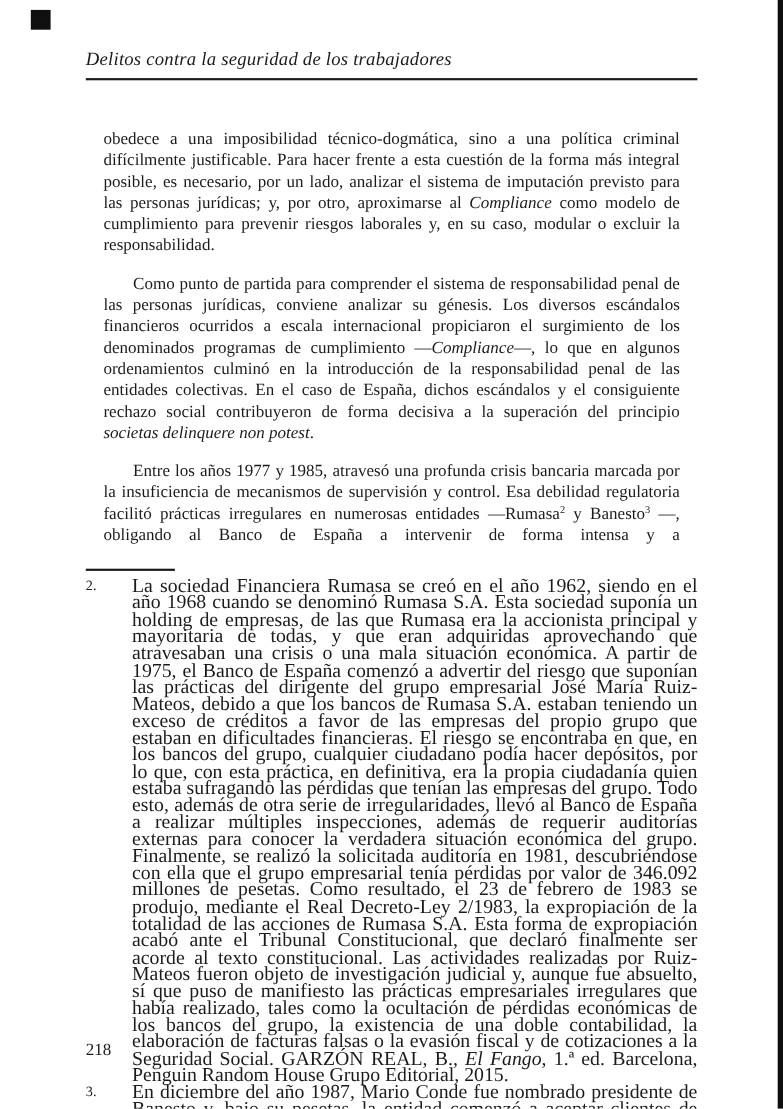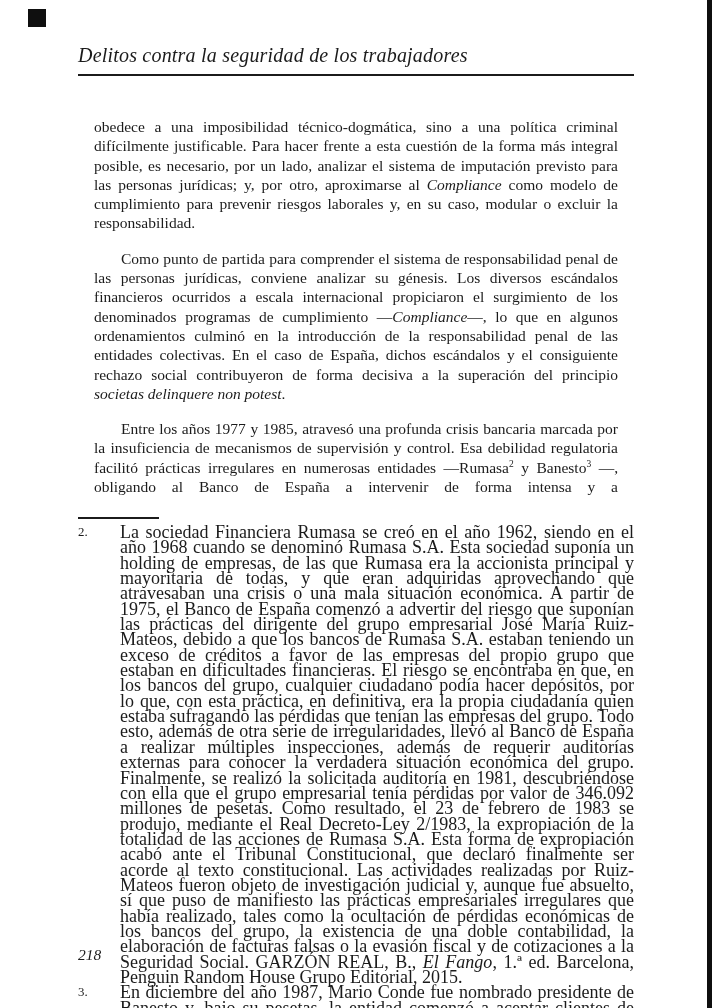--- a/index.html
+++ b/index.html
@@ -12,21 +12,21 @@
     font-family:"Liberation Serif","DejaVu Serif",serif;
     overflow:hidden;
   }
   
   .artifact{position:absolute;background:#0f0f0f;}
   .artifact.corner{left:28px;top:9px;width:18px;height:18px;}
   .artifact.edge{right:0;top:0;width:5px;height:1008px;}
   
   .running-header{
     position:absolute;left:78px;width:556px;top:44px;
-    font-size:20px;font-style:italic;letter-spacing:.2px;
+    font-size:17px;font-style:italic;letter-spacing:.2px;
     padding-bottom:7px;border-bottom:2px solid #1b1b1b;
   }
   
   .body-text{position:absolute;left:78px;width:556px;top:101px;}
   .para{
     margin:16px;
     font-size:15.5px;line-height:19.3px;
     text-align:justify;
     hyphens:auto;-webkit-hyphens:auto;
   }
@@ -39,21 +39,21 @@
   .footnote-area{position:absolute;left:78px;width:556px;top:517px;}
   .fn-rule{width:81px;height:0;border-top:2px solid #1b1b1b;margin-bottom:6px;}
   .footnote{display:flex;align-items:flex-start;}
   .fn-num{flex:none;width:42px;font-size:12.9px;line-height:15.35px;}
   .fn-text{
     flex:1;font-size:18px;line-height:15.35px;
     text-align:justify;hyphens:auto;-webkit-hyphens:auto;
   }
   .fn-text.cont{text-align-last:justify;}
   
-  .page-number{position:absolute;left:78px;top:946px;font-size:15.5px;font-style:italic;}
+  .page-number{position:absolute;left:78px;top:946px;font-size:15.5px;}
 </style>
 </head>
 <body>
 
 <div class="page">
 
   <div class="artifact corner"></div>
   <div class="artifact edge"></div>
 
   <div class="running-header">

